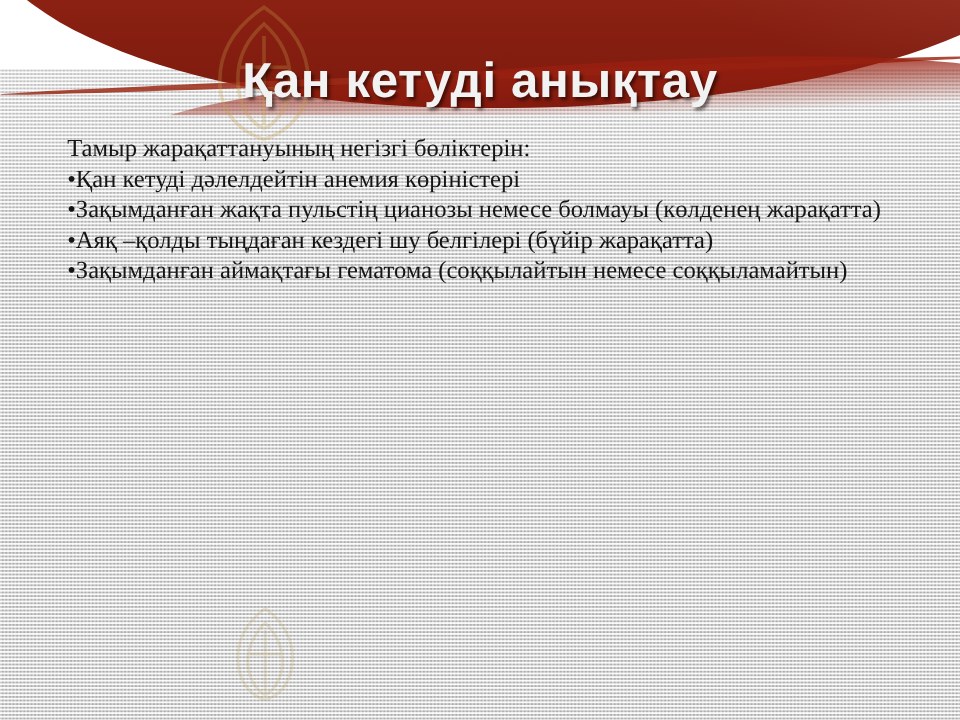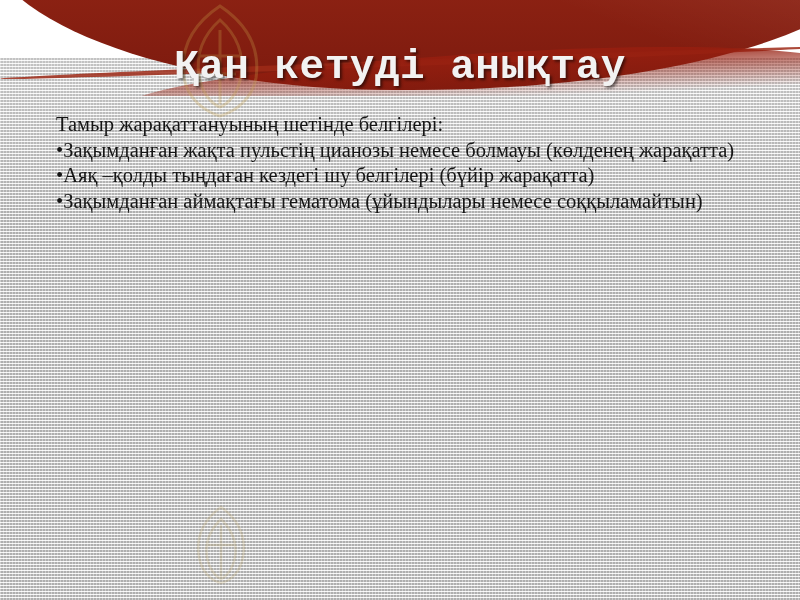--- a/index.html
+++ b/index.html
@@ -111,21 +111,21 @@
     pointer-events: none;
   }
 
   
   .title {
     position: absolute;
     left: 0;
     top: 44px;
     width: 800px;
     text-align: center;
-    font-family: Liberation Mono, monospace;
+    font-family: Liberation Sans, sans-serif;
     font-weight: bold;
     font-size: 41px;
     line-height: 46px;
     color: #f2f2f2;
     text-shadow: 2px 2px 3px rgba(0,0,0,0.55);
     letter-spacing: .5px;
     white-space: nowrap;
   }
 
   
@@ -179,19 +179,20 @@
       <path d="M45 2 C26 16, 20 34, 23 52 C26 68, 36 76, 45 78 C54 76, 64 68, 67 52 C70 34, 64 16, 45 2 Z"></path>
       <path d="M45 14 C33 26, 29 40, 31 52 C33 64, 40 72, 45 74 C50 72, 57 64, 59 52 C61 40, 57 26, 45 14 Z"></path>
       <path d="M45 20 L45 74"></path>
       <path d="M31 40 L59 40"></path>
     </g>
   </svg>
 
   <div class="title">Қан кетуді анықтау</div>
 
   <div class="content">
-    <p class="plain">Тамыр жарақаттануының шетінде белгілері:</p>
+    <p class="plain">Тамыр жарақаттануының негізгі бөліктерін:</p>
+    <p class="bullet">Қан кетуді дәлелдейтін анемия көріністері</p>
     <p class="bullet">Зақымданған жақта пульстің цианозы немесе болмауы (көлденең жарақатта)</p>
     <p class="bullet">Аяқ –қолды тыңдаған кездегі шу белгілері (бүйір жарақатта)</p>
-    <p class="bullet">Зақымданған аймақтағы гематома (ұйындылары немесе соққыламайтын)</p>
+    <p class="bullet">Зақымданған аймақтағы гематома (соққылайтын немесе соққыламайтын)</p>
   </div>
 
 </div>
 
 </body></html>

